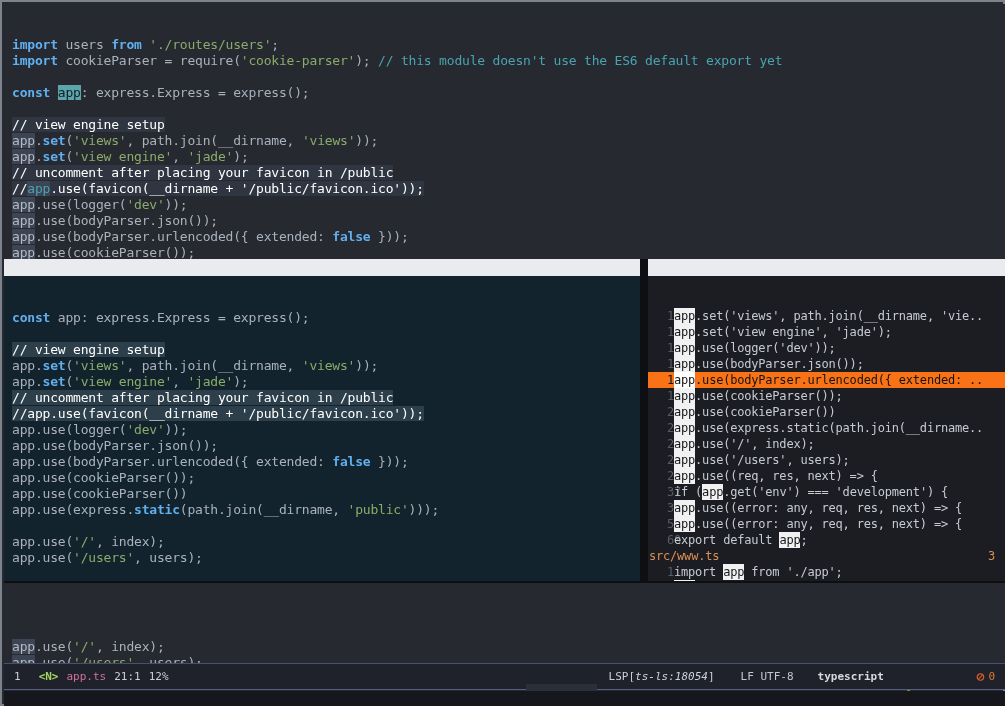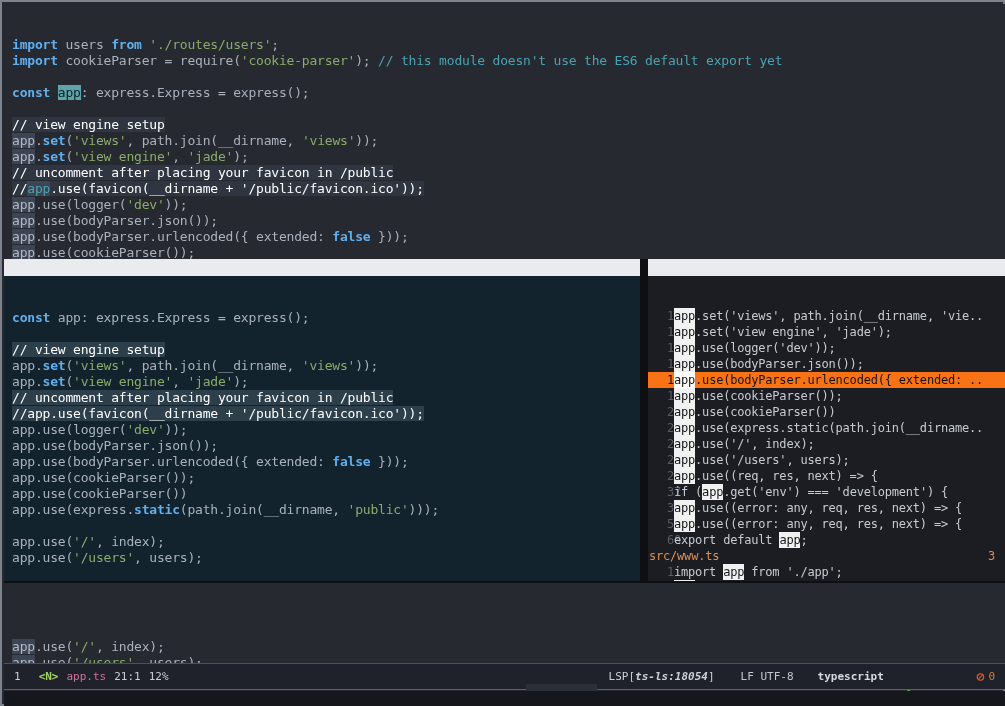--- a/index.html
+++ b/index.html
@@ -92,21 +92,21 @@
     color:#aab0b8; font-size:8px; line-height:10px; padding:0 2px; margin-right:7px;
   }
   .sl-cwd { color:#8cc573; font-weight:bold; }
   .sl-path { color:#d9dde3; font-weight:bold; }
   .sl-file { color:#d26fa1; }
   .sl-pos { padding-left:8px; color:#c9ced6; }
   .sl-pct { padding-left:8px; color:#c9ced6; }
   .sl-tab { background:#2b3038; color:#5fb5c9; font-style:italic; height:100%;
     display:flex; align-items:center; padding:0 9px;margin-top:40px; }
   .sl-lsp { padding:0 14px 0 12px; color:#ccd1d8; }
-  .sl-lsp .lsp-name { font-weight:bold; font-style:italic; }
+  .sl-lsp .lsp-name { font-weight:normal; font-style:italic; }
   .sl-enc { padding:0 12px; color:#c3c8cf; }
   .sl-ft { padding:0 12px; color:#d6dade; font-weight:bold; }
   .sl-git { display:flex; align-items:center; color:#7ec855; padding:0 10px;margin-top:39px; }
   .sl-git svg { margin-right:3px; }
   .sl-diag { display:flex; align-items:center; padding:0 10px 0 6px; }
   .diag-icon { color:#dd5a2a; font-weight:bold; font-size:13px; margin-right:4px; }
   .diag-count { color:#e07b30; }
   
   .cmdline {
     position:absolute; left:2px; top:689px; width:1001px; height:15px;

